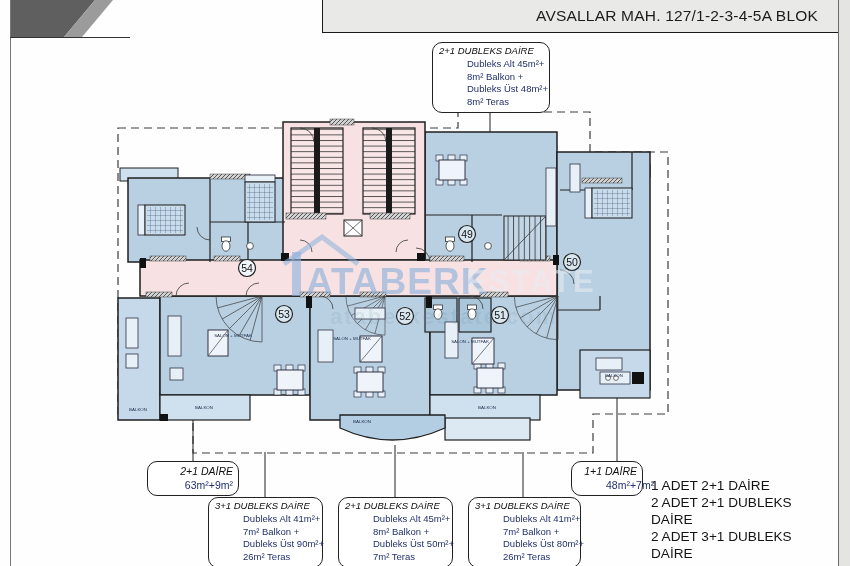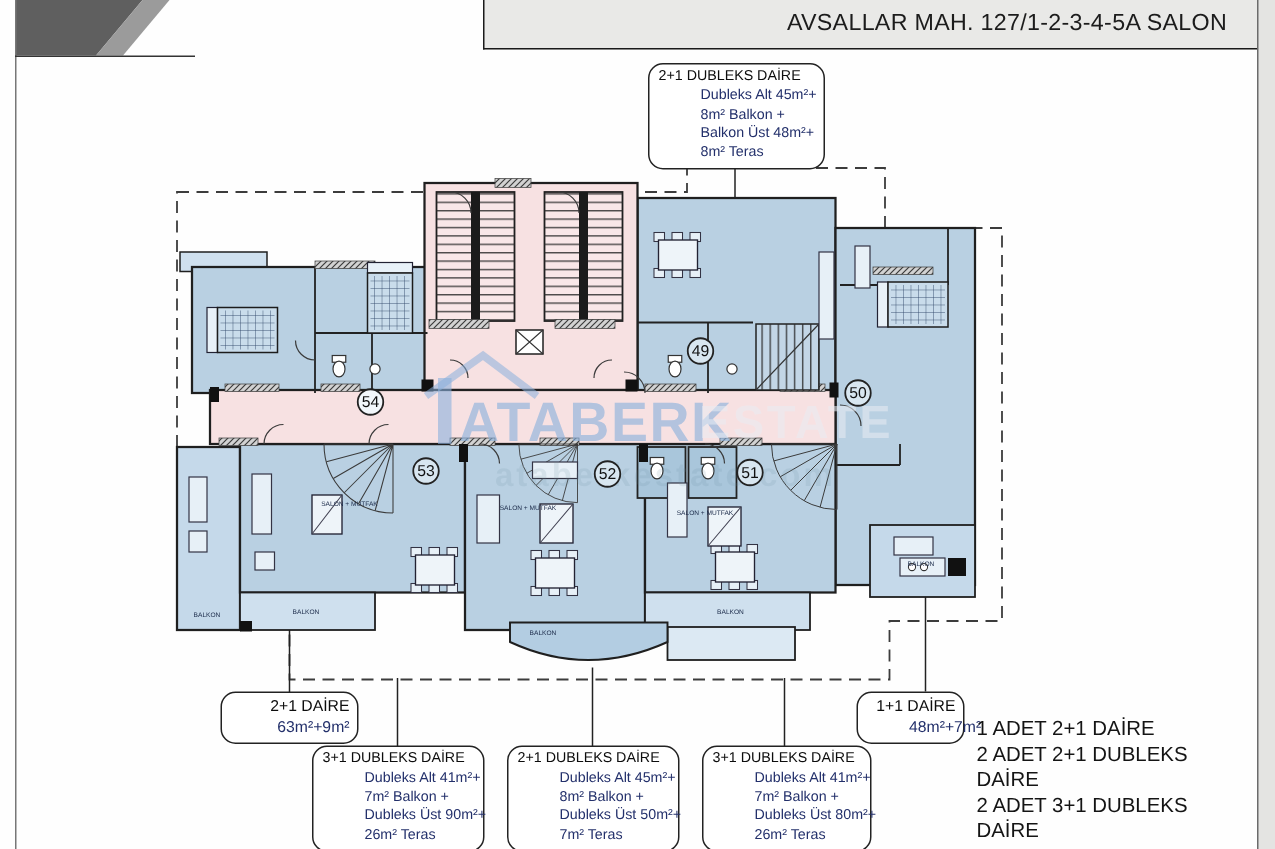--- a/index.html
+++ b/index.html
@@ -8,21 +8,21 @@
   svg{position:absolute;left:0;top:0;}
   
   .titlebar{position:absolute;left:322px;top:0;width:516px;height:33px;
             background:#e9e9e7;border-left:1.5px solid #1a1a1a;border-bottom:1.5px solid #1a1a1a;
             display:flex;align-items:center;justify-content:flex-end;box-sizing:border-box;
             padding:0 20px 0 14px;font-size:15.5px;color:#1c1c1c;letter-spacing:.2px;}
   
   .co{position:absolute;background:#fff;border:1.3px solid #222;border-radius:10px;
       padding:2px 5px 3px 6px;font-size:9.5px;line-height:12.8px;white-space:nowrap;
       box-sizing:border-box;}
-  .co .t{color:#0d0d0d;}
+  .co .t{color:#0d0d0d;font-style:italic;}
   .co .l{color:#23306b;margin-left:28px;}
   .co.center{text-align:right;font-size:10.5px;line-height:13.5px;padding-top:3px;}
   
   .summary{position:absolute;left:651px;top:477px;width:183px;font-size:13.6px;
            line-height:17px;color:#141414;}
   .strip{position:absolute;right:0;top:0;width:11px;height:566px;background:#e4e4e2;
          border-left:1px solid #6b6b6b;}
 </style>
 </head>
 <body>
@@ -244,28 +244,28 @@
       <text x="204" y="409">BALKON</text>
       <text x="487" y="409">BALKON</text>
       <text x="614" y="377">BALKON</text>
       <text x="138" y="411">BALKON</text>
       <text x="362" y="423">BALKON</text>
     </g>
   </svg>
 
   <div class="titlebar">
     <span>AVSALLAR MAH. 127/1-2-3-4-5</span>
-    <span>A SALON</span>
+    <span>A BLOK</span>
   </div>
 
   <div class="co" style="left:432px;top:42px;width:118px;">
     <div class="t">2+1 DUBLEKS DAİRE</div>
     <div class="l">Dubleks Alt 45m²+</div>
     <div class="l">8m² Balkon +</div>
-    <div class="l">Balkon Üst 48m²+</div>
+    <div class="l">Dubleks Üst 48m²+</div>
     <div class="l">8m² Teras</div>
   </div>
 
   <div class="co center" style="left:147px;top:461px;width:92px;">
     <div class="t">2+1 DAİRE</div>
     <div class="l">63m²+9m²</div>
   </div>
 
   <div class="co" style="left:208px;top:497px;width:115px;">
     <div class="t">3+1 DUBLEKS DAİRE</div>

